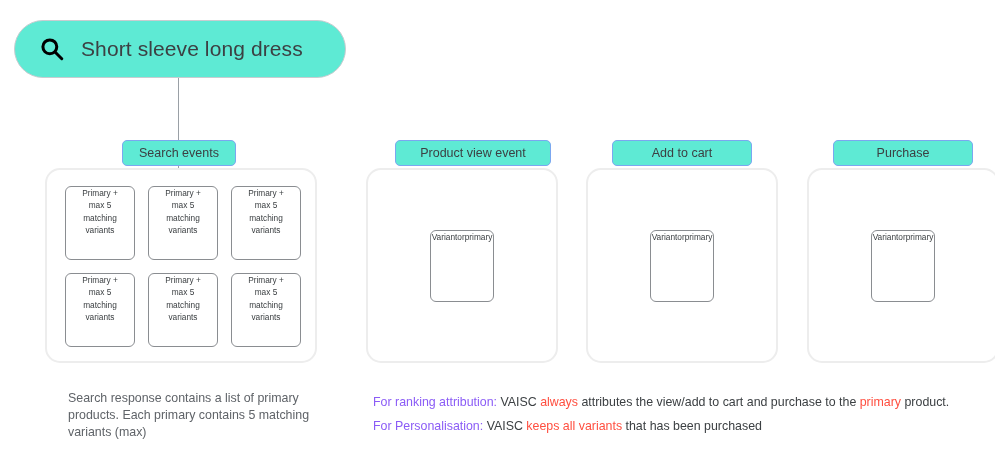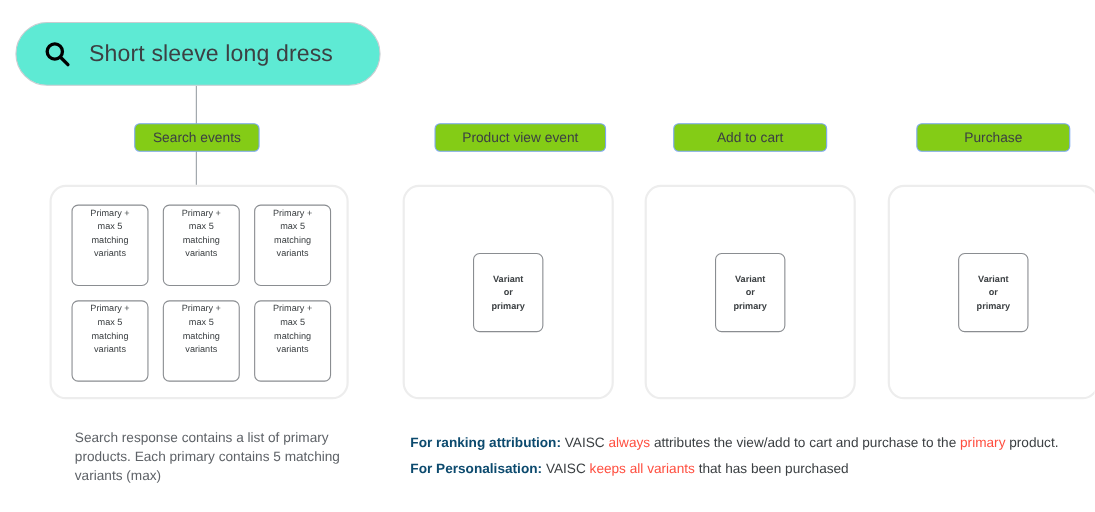--- a/index.html
+++ b/index.html
@@ -55,28 +55,29 @@
     background: #9aa0a6;
   }
 
   
   .event-label {
     position: absolute;
     box-sizing: border-box;
     height: 26px;
     border: 1.4px solid #7ba7f0;
     border-radius: 5px;
-    background: #84cc16;
+    background: #5eead4;
     display: flex;
     align-items: center;
     justify-content: center;
     font-size: 12.5px;
     color: #3c4043;
     white-space: nowrap;
     z-index: 3;
+    margin-top: 28px;
   }
   .lbl-search   { left: 122px; top: 112px; width: 114px; }
   .lbl-view     { left: 395px; top: 112px; width: 156px; }
   .lbl-cart     { left: 612px; top: 112px; width: 140px; }
   .lbl-purchase { left: 833px; top: 112px; width: 140px; }
 
   
   .panel {
     position: absolute;
     box-sizing: border-box;
@@ -124,28 +125,27 @@
     left: 50%;
     top: 50%;
     transform: translate(-50%, -50%);
     box-sizing: border-box;
     width: 64px;
     height: 72px;
     border: 1px solid #8a8d91;
     border-radius: 6px;
     background: #ffffff;
     display: flex;
-    flex-direction: column;
-    align-items: center;
+    flex-direction: row;
+    align-items: flex-start;
     justify-content: center;
     font-size: 8.3px;
     line-height: 12.4px;
     color: #3c4043;
     text-align: center;
-    font-weight: bold;
   }
 
   
   .caption-left {
     position: absolute;
     left: 68px;
     top: 390px;
     width: 250px;
     font-size: 12.4px;
     line-height: 17px;
@@ -154,21 +154,21 @@
   .notes {
     position: absolute;
     left: 373px;
     top: 390px;
     width: 615px;
     font-size: 12.4px;
     line-height: 24px;
     color: #3c4043;
   }
   .notes .row { white-space: nowrap; }
-  .notes b { font-weight: bold; color: #0c4a6e; }
+  .notes b { font-weight: normal; color: #8b5cf6; }
   .hl { color: #ff4f40; }
 </style>
 </head>
 <body>
 
 <div class="connector"></div>
 
 <div class="search-pill">
   <svg class="search-icon" viewBox="0 0 24 24" fill="none">
     <circle cx="10" cy="10" r="6.4" stroke="#000000" stroke-width="2.8"></circle>

